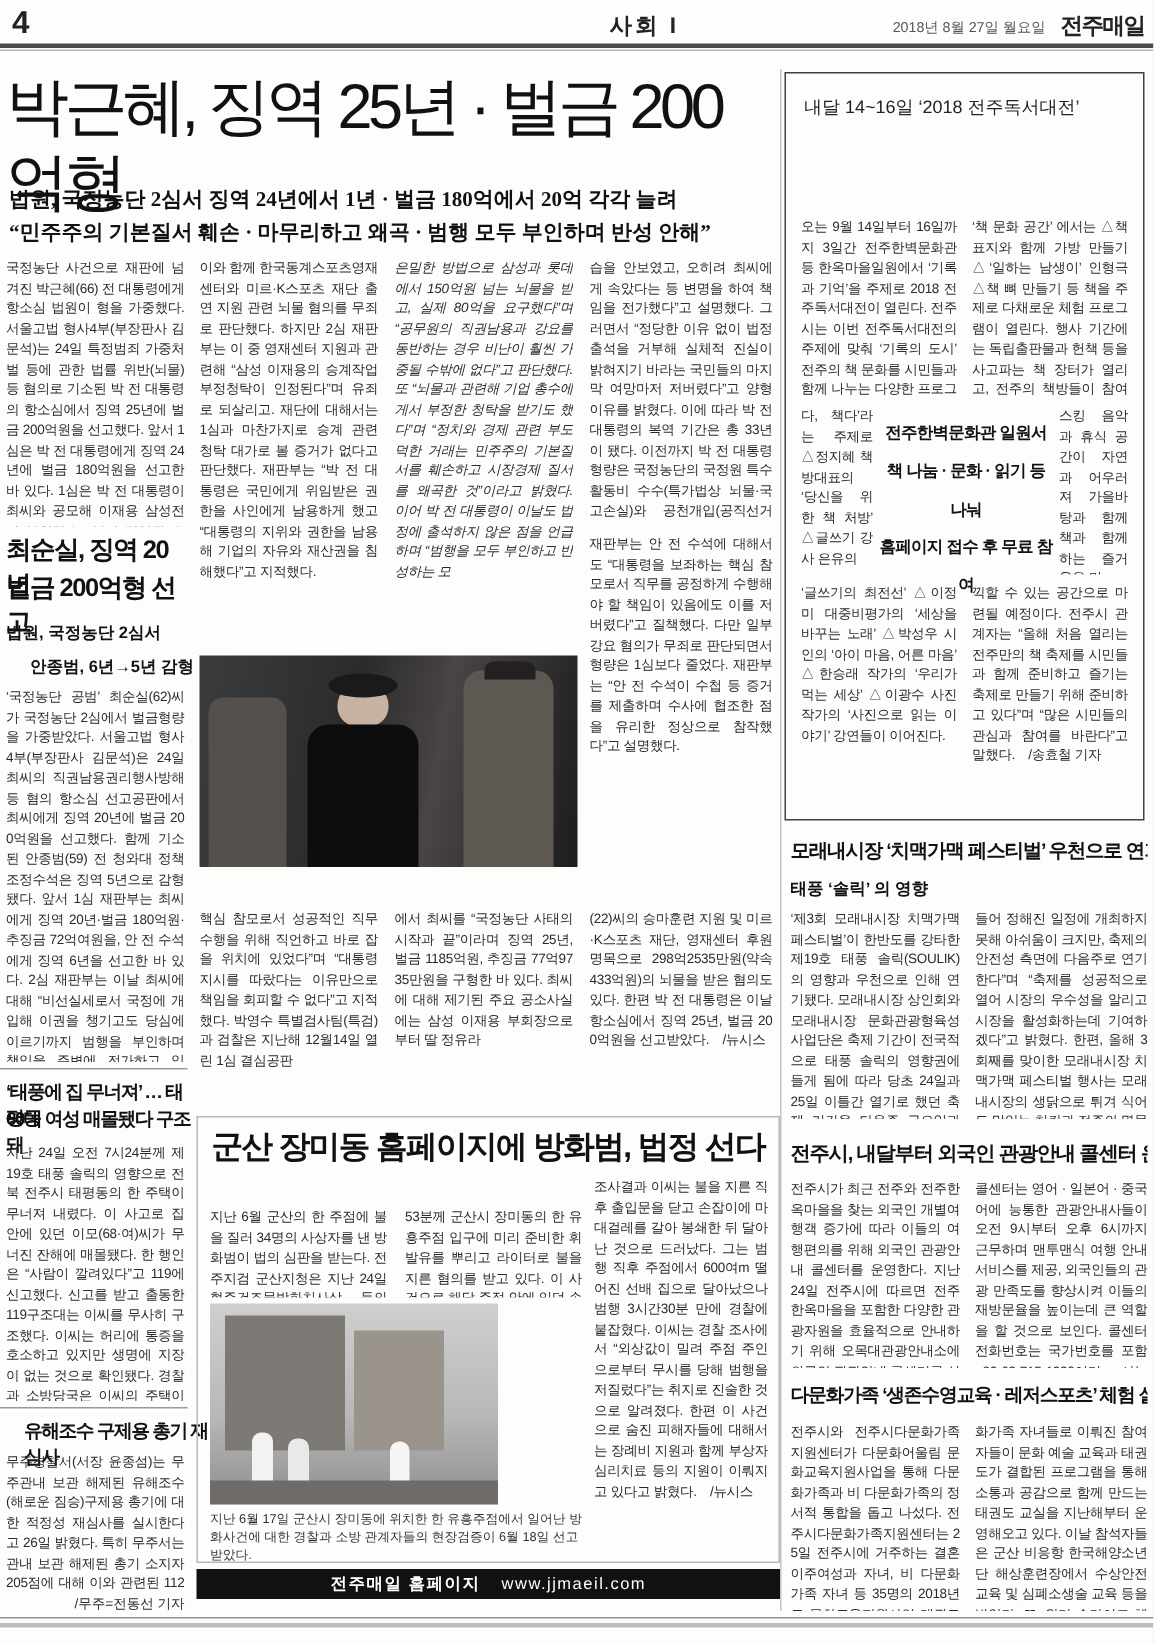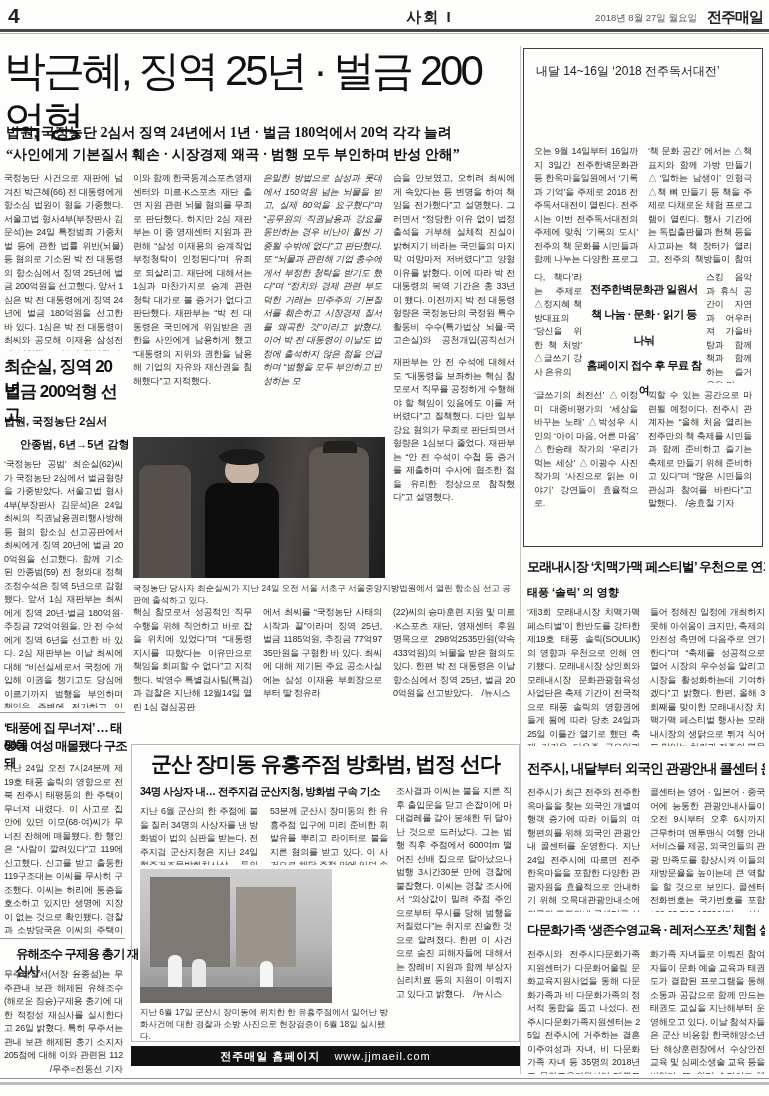--- a/index.html
+++ b/index.html
@@ -21,21 +21,21 @@
 
   <div class="abs" style="left:8px;top:4px;font-size:21px;font-weight:bold;">4</div>
   <div class="abs" style="left:0;top:8px;width:769px;text-align:center;font-size:15px;font-weight:bold;letter-spacing:2px;padding-left:45px;">사회 I</div>
   <div class="abs" style="right:72px;top:12px;font-size:9.5px;color:#555;">2018년 8월 27일 월요일</div>
   <div class="abs" style="right:6px;top:8px;font-size:15px;font-weight:900;letter-spacing:-1px;">전주매일</div>
   <div class="rule" style="left:0;top:29px;width:769px;height:3px;background:#4a4a4a;"></div>
   <div class="rule" style="left:0;top:33px;width:769px;height:1px;background:#b5b5b5;"></div>
 
   <div class="abs hl" style="left:4px;top:46px;width:512px;font-size:42px;line-height:1.2;letter-spacing:-3px;font-weight:400;">박근혜, 징역 25년 · 벌금 200억형</div>
   <div class="abs hl serif" style="left:6px;top:124px;width:510px;font-size:14px;">법원, 국정농단 2심서 징역 24년에서 1년 · 벌금 180억에서 20억 각각 늘려</div>
-  <div class="abs hl serif" style="left:6px;top:146px;width:510px;font-size:14px;">“사인에게 기본질서 훼손 · 시장경제 왜곡 · 범행 모두 부인하며 반성 안해”</div>
+  <div class="abs hl serif" style="left:6px;top:146px;width:510px;font-size:14px;">“민주주의 기본질서 훼손 · 마무리하고 왜곡 · 범행 모두 부인하며 반성 안해”</div>
 
   <div class="col" style="left:4px;top:172px;width:119px;height:179px;">국정농단 사건으로 재판에 넘겨진 박근혜(66) 전 대통령에게 항소심 법원이 형을 가중했다. 서울고법 형사4부(부장판사 김문석)는 24일 특정범죄 가중처벌 등에 관한 법률 위반(뇌물) 등 혐의로 기소된 박 전 대통령의 항소심에서 징역 25년에 벌금 200억원을 선고했다. 앞서 1심은 박 전 대통령에게 징역 24년에 벌금 180억원을 선고한 바 있다. 1심은 박 전 대통령이 최씨와 공모해 이재용 삼성전자 부회장으로부터 경영권 승계 관련 부정한 청탁 대가로 뇌물을 받았다고 인정하지 않았다.</div>
   <div class="col" style="left:133px;top:172px;width:119px;height:258px;">이와 함께 한국동계스포츠영재센터와 미르·K스포츠 재단 출연 지원 관련 뇌물 혐의를 무죄로 판단했다. 하지만 2심 재판부는 이 중 영재센터 지원과 관련해 “삼성 이재용의 승계작업 부정청탁이 인정된다”며 유죄로 되살리고. 재단에 대해서는 1심과 마찬가지로 승계 관련 청탁 대가로 볼 증거가 없다고 판단했다. 재판부는 “박 전 대통령은 국민에게 위임받은 권한을 사인에게 남용하게 했고 “대통령의 지위와 권한을 남용해 기업의 자유와 재산권을 침해했다”고 지적했다.</div>
   <div class="col" style="left:263px;top:172px;width:119px;height:258px;font-style:italic;">은밀한 방법으로 삼성과 롯데에서 150억원 넘는 뇌물을 받고, 실제 80억을 요구했다”며 “공무원의 직권남용과 강요를 동반하는 경우 비난이 훨씬 가중될 수밖에 없다”고 판단했다. 또 “뇌물과 관련해 기업 총수에게서 부정한 청탁을 받기도 했다”며 “정치와 경제 관련 부도덕한 거래는 민주주의 기본질서를 훼손하고 시장경제 질서를 왜곡한 것”이라고 밝혔다. 이어 박 전 대통령이 이날도 법정에 출석하지 않은 점을 언급하며 “범행을 모두 부인하고 반성하는 모</div>
   <div class="col" style="left:393px;top:172px;width:122px;height:176px;">습을 안보였고, 오히려 최씨에게 속았다는 등 변명을 하여 책임을 전가했다”고 설명했다. 그러면서 “정당한 이유 없이 법정 출석을 거부해 실체적 진실이 밝혀지기 바라는 국민들의 마지막 여망마저 저버렸다”고 양형 이유를 밝혔다. 이에 따라 박 전 대통령의 복역 기간은 총 33년이 됐다. 이전까지 박 전 대통령 형량은 국정농단의 국정원 특수활동비 수수(특가법상 뇌물·국고손실)와 공천개입(공직선거법 위반) 위반 혐의 1심에서 나온 각각 징역 6년, 2년을 합해 32년이었다. 박 전 대통령은 이날도 법정에 나오지 않았다. 그는 1심 재판이 진행 중이던 지난해 10월16일 구속기간 연장에 불만을 품고 재판 보이콧을 선언한 후 줄곧 출석하지 않았다.　/뉴시스</div>
 
   <div class="abs hl" style="left:4px;top:356px;width:124px;font-size:17px;line-height:1.35;letter-spacing:-1px;">최순실, 징역 20년</div>
   <div class="abs hl" style="left:4px;top:381px;width:124px;font-size:17px;line-height:1.35;letter-spacing:-1px;">벌금 200억형 선고</div>
   <div class="abs hl" style="left:4px;top:414px;width:124px;font-size:11px;">법원, 국정농단 2심서</div>
   <div class="abs hl" style="left:20px;top:437px;width:124px;font-size:11px;">안종범, 6년→5년 감형</div>
@@ -43,72 +43,70 @@
   <div class="col" style="left:393px;top:356px;width:122px;height:220px;">재판부는 안 전 수석에 대해서도 “대통령을 보좌하는 핵심 참모로서 직무를 공정하게 수행해야 할 책임이 있음에도 이를 저버렸다”고 질책했다. 다만 일부 강요 혐의가 무죄로 판단되면서 형량은 1심보다 줄었다. 재판부는 “안 전 수석이 수첩 등 증거를 제출하며 수사에 협조한 점을 유리한 정상으로 참작했다”고 설명했다.</div>
 
   <div class="abs" style="left:133px;top:437px;width:252px;height:141px;background:linear-gradient(100deg,#3c3c3c,#2b2b2b 40%,#4a4444 62%,#1d1d1d);overflow:hidden;">
     <div class="abs" style="left:92px;top:18px;width:34px;height:30px;background:#c7b3a4;border-radius:50% 50% 45% 45%;"></div>
     <div class="abs" style="left:86px;top:12px;width:46px;height:16px;background:#1a1a1a;border-radius:50%;"></div>
     <div class="abs" style="left:72px;top:46px;width:74px;height:95px;background:#0d0d0d;border-radius:14px 14px 0 0;"></div>
     <div class="abs" style="left:6px;top:28px;width:52px;height:113px;background:#55504c;border-radius:10px 10px 0 0;"></div>
     <div class="abs" style="left:176px;top:10px;width:60px;height:131px;background:#5d5852;border-radius:12px 12px 0 0;"></div>
     <div class="abs" style="left:190px;top:4px;width:34px;height:12px;background:#23211f;border-radius:6px 6px 0 0;"></div>
   </div>
-  <div class="abs" style="left:133px;top:583px;width:382px;font-size:8.5px;color:#333;line-height:1.4;">국정농단 당사자 최순실씨가 지난 24일 오전 서울 서초구 서울중앙지방법원에서 열린 항소심 선고 공판에 출석하고 있다.</div>
 
   <div class="col" style="left:133px;top:606px;width:119px;height:132px;">핵심 참모로서 성공적인 직무수행을 위해 직언하고 바로 잡을 위치에 있었다”며 “대통령 지시를 따랐다는 이유만으로 책임을 회피할 수 없다”고 지적했다. 박영수 특별검사팀(특검)과 검찰은 지난해 12월14일 열린 1심 결심공판</div>
   <div class="col" style="left:263px;top:606px;width:119px;height:132px;">에서 최씨를 “국정농단 사태의 시작과 끝”이라며 징역 25년, 벌금 1185억원, 추징금 77억9735만원을 구형한 바 있다. 최씨에 대해 제기된 주요 공소사실에는 삼성 이재용 부회장으로부터 딸 정유라</div>
   <div class="col" style="left:393px;top:606px;width:122px;height:132px;">(22)씨의 승마훈련 지원 및 미르·K스포츠 재단, 영재센터 후원 명목으로 298억2535만원(약속 433억원)의 뇌물을 받은 혐의도 있다. 한편 박 전 대통령은 이날 항소심에서 징역 25년, 벌금 200억원을 선고받았다.　/뉴시스</div>
 
   <div class="rule" style="left:0;top:712px;width:125px;height:1px;"></div>
   <div class="abs hl" style="left:4px;top:720px;width:124px;font-size:12.5px;letter-spacing:-1px;">‘태풍에 집 무너져’ … 태평동</div>
   <div class="abs hl" style="left:4px;top:738px;width:124px;font-size:12.5px;letter-spacing:-1px;">60대 여성 매몰됐다 구조돼</div>
   <div class="col" style="left:4px;top:762px;width:119px;height:172px;">지난 24일 오전 7시24분께 제 19호 태풍 솔릭의 영향으로 전북 전주시 태평동의 한 주택이 무너져 내렸다. 이 사고로 집 안에 있던 이모(68·여)씨가 무너진 잔해에 매몰됐다. 한 행인은 “사람이 깔려있다”고 119에 신고했다. 신고를 받고 출동한 119구조대는 이씨를 무사히 구조했다. 이씨는 허리에 통증을 호소하고 있지만 생명에 지장이 없는 것으로 확인됐다. 경찰과 소방당국은 이씨의 주택이 일부 부서진 상황에 태풍이 몰고온 비와 바람에 집이 무너진 것으로 보고 있다.　/뉴시스</div>
 
   <div class="rule" style="left:0;top:938px;width:125px;height:1px;"></div>
   <div class="abs hl" style="left:16px;top:946px;width:124px;font-size:12.5px;letter-spacing:-1px;">유해조수 구제용 총기 재심사</div>
   <div class="col" style="left:4px;top:968px;width:119px;height:96px;">무주경찰서(서장 윤종섬)는 무주관내 보관 해제된 유해조수(해로운 짐승)구제용 총기에 대한 적정성 재심사를 실시한다고 26일 밝혔다. 특히 무주서는 관내 보관 해제된 총기 소지자 205점에 대해 이와 관련된 112신고, 고소·고발·진정 등 유무를 확인하고 포획 허가지역을 현장 점검해 총기를 활용한 포획 필요성 여부를 재심사할 계획이다.</div>
   <div class="abs byline" style="left:4px;top:1063px;width:119px;">/무주=전동선 기자</div>
 
   <div class="abs" style="left:131px;top:744px;width:387px;height:296px;border:1px solid #b8b8b8;">
-    <div class="abs hl" style="left:0;top:5px;width:387px;text-align:center;font-size:21px;letter-spacing:-1px;">군산 장미동 유흥주점 방화범, 법정 선다</div>
-    <div class="abs hl nowrap" style="left:8px;top:40px;width:250px;font-size:10.5px;letter-spacing:-0.5px;">34명 사상자 내… 전주지검 군산지청, 방화범 구속 기소</div>
+    <div class="abs hl" style="left:0;top:5px;width:387px;text-align:center;font-size:21px;letter-spacing:-1px;">군산 장미동 홈페이지에 방화범, 법정 선다</div>
     <div class="col" style="left:8px;top:60px;width:118px;height:60px;">지난 6월 군산의 한 주점에 불을 질러 34명의 사상자를 낸 방화범이 법의 심판을 받는다. 전주지검 군산지청은 지난 24일 현주건조물방화치사상 등의 혐의로 이모(55)씨를 구속기소했다고 밝혔다. 이씨는 지난 6월 17일 오후 9시</div>
     <div class="col" style="left:138px;top:60px;width:118px;height:60px;">53분께 군산시 장미동의 한 유흥주점 입구에 미리 준비한 휘발유를 뿌리고 라이터로 불을 지른 혐의를 받고 있다. 이 사건으로 해당 주점 안에 있던 손님 중 5명이 일산화탄소 중독 등으로 숨지고 29명이 부상을 입는 등 34명의 사상자가 발생했다.</div>
     <div class="col" style="left:264px;top:40px;width:116px;height:218px;">조사결과 이씨는 불을 지른 직후 출입문을 닫고 손잡이에 마대걸레를 갈아 봉쇄한 뒤 달아난 것으로 드러났다. 그는 범행 직후 주점에서 600여m 떨어진 선배 집으로 달아났으나 범행 3시간30분 만에 경찰에 붙잡혔다. 이씨는 경찰 조사에서 “외상값이 밀려 주점 주인으로부터 무시를 당해 범행을 저질렀다”는 취지로 진술한 것으로 알려졌다. 한편 이 사건으로 숨진 피해자들에 대해서는 장례비 지원과 함께 부상자 심리치료 등의 지원이 이뤄지고 있다고 밝혔다.　/뉴시스</div>
     <div class="abs" style="left:8px;top:124px;width:192px;height:134px;background:linear-gradient(180deg,#cfcfcf,#b8b8b8 55%,#8f8f8f);overflow:hidden;">
       <div class="abs" style="left:10px;top:8px;width:80px;height:90px;background:#7d7a76;"></div>
       <div class="abs" style="left:96px;top:18px;width:60px;height:80px;background:#9b948c;"></div>
       <div class="abs" style="left:28px;top:86px;width:14px;height:40px;background:#f2f2f2;border-radius:6px 6px 0 0;"></div>
       <div class="abs" style="left:52px;top:90px;width:14px;height:38px;background:#e9e9e9;border-radius:6px 6px 0 0;"></div>
       <div class="abs" style="left:120px;top:92px;width:13px;height:36px;background:#f5f5f5;border-radius:6px 6px 0 0;"></div>
       <div class="abs" style="left:0;top:118px;width:192px;height:16px;background:#6e6b68;"></div>
     </div>
-    <div class="abs" style="left:8px;top:262px;width:250px;font-size:8.5px;color:#333;line-height:1.4;">지난 6월 17일 군산시 장미동에 위치한 한 유흥주점에서 일어난 방화사건에 대한 경찰과 소방 사진으로 현장검증이 6월 18일 실시됐다.</div>
+    <div class="abs" style="left:8px;top:262px;width:250px;font-size:8.5px;color:#333;line-height:1.4;">지난 6월 17일 군산시 장미동에 위치한 한 유흥주점에서 일어난 방화사건에 대한 경찰과 소방 관계자들의 현장검증이 6월 18일 선고받았다.</div>
   </div>
 
   <div class="abs" style="left:131px;top:1046px;width:389px;height:20px;background:#111111;color:#fff;text-align:center;line-height:20px;font-size:11px;font-weight:bold;letter-spacing:1px;">
     <span>전주매일 홈페이지</span>
     <span style="margin-left:10px;font-weight:normal;">www.jjmaeil.com</span>
   </div>
 
   <div class="rule" style="left:520px;top:46px;width:1px;height:1028px;background:#c4c4c4;"></div>
 
   <div class="abs" style="left:523px;top:48px;width:238px;height:497px;border:1px solid #404040;">
     <div class="abs" style="left:12px;top:14px;width:214px;font-size:12px;color:#222;">내달 14~16일 ‘2018 전주독서대전’</div>
     <div class="col" style="left:10px;top:96px;width:104px;height:122px;">오는 9월 14일부터 16일까지 3일간 전주한벽문화관 등 한옥마을일원에서 ‘기록과 기억’을 주제로 2018 전주독서대전이 열린다. 전주시는 이번 전주독서대전의 주제에 맞춰 ‘기록의 도시’ 전주의 책 문화를 시민들과 함께 나누는 다양한 프로그램을 준비했다고 26일 밝혔다. 전시공간에는 완판본 목판 등 기록의 역사를 살펴볼 수 있는 ‘책의 문화’ 전시와 ‘작고문학인전’ 등이 마련된다.</div>
     <div class="col" style="left:124px;top:96px;width:104px;height:122px;">‘책 문화 공간’ 에서는 △책표지와 함께 가방 만들기 △‘일하는 남생이’ 인형극 △책 뼈 만들기 등 책을 주제로 다채로운 체험 프로그램이 열린다. 행사 기간에는 독립출판물과 헌책 등을 사고파는 책 장터가 열리고, 전주의 책방들이 참여하는 서가도 꾸며져 시민들이 자유롭게 책을 고르고 읽을 수 있다.</div>
     <div class="col" style="left:10px;top:222px;width:48px;height:112px;">다, 책다’라는 주제로 △정지혜 책방대표의 ‘당신을 위한 책 처방’ △글쓰기 강사 은유의</div>
     <div class="abs hl" style="left:62px;top:228px;width:116px;text-align:center;font-size:11px;line-height:2.3;letter-spacing:-0.5px;">
       <div>전주한벽문화관 일원서</div>
       <div>책 나눔 · 문화 · 읽기 등 나눠</div>
       <div>홈페이지 접수 후 무료 참여</div>
     </div>
     <div class="col" style="left:182px;top:222px;width:46px;height:112px;">스킹 음악과 휴식 공간이 자연과 어우러져 가을바탕과 함께 책과 함께하는 즐거움을 만</div>
-    <div class="col" style="left:10px;top:340px;width:104px;height:148px;">‘글쓰기의 최전선’ △이정미 대중비평가의 ‘세상을 바꾸는 노래’ △박성우 시인의 ‘아이 마음, 어른 마음’ △한승래 작가의 ‘우리가 먹는 세상’ △이광수 사진작가의 ‘사진으로 읽는 이야기’ 강연들이 효율적으로.</div>
+    <div class="col" style="left:10px;top:340px;width:104px;height:148px;">‘글쓰기의 최전선’ △이정미 대중비평가의 ‘세상을 바꾸는 노래’ △박성우 시인의 ‘아이 마음, 어른 마음’ △한승래 작가의 ‘우리가 먹는 세상’ △이광수 사진작가의 ‘사진으로 읽는 이야기’ 강연들이 이어진다.</div>
     <div class="col" style="left:124px;top:340px;width:104px;height:148px;">끽할 수 있는 공간으로 마련될 예정이다. 전주시 관계자는 “올해 처음 열리는 전주만의 책 축제를 시민들과 함께 준비하고 즐기는 축제로 만들기 위해 준비하고 있다”며 “많은 시민들의 관심과 참여를 바란다”고 말했다.　/송효철 기자</div>
   </div>
 
   <div class="abs hl nowrap" style="left:527px;top:558px;width:238px;font-size:13px;letter-spacing:-0.8px;">모래내시장 ‘치맥가맥 페스티벌’ 우천으로 연기</div>
   <div class="abs hl" style="left:527px;top:585px;width:238px;font-size:11px;">태풍 ‘솔릭’ 의 영향</div>
   <div class="col" style="left:527px;top:606px;width:113px;height:140px;">‘제3회 모래내시장 치맥가맥 페스티벌’이 한반도를 강타한 제19호 태풍 솔릭(SOULIK)의 영향과 우천으로 인해 연기됐다. 모래내시장 상인회와 모래내시장 문화관광형육성사업단은 축제 기간이 전국적으로 태풍 솔릭의 영향권에 들게 됨에 따라 당초 24일과 25일 이틀간 열기로 했던 축제 기간을 다음주 금요일과 토요일(오는31일＆1일)로 연기한다고 밝혔다. 이한열 모래내시장 상인회장은 “이번 축제는 뜻하지 않은 태풍의 영향권에</div>
   <div class="col" style="left:650px;top:606px;width:115px;height:140px;">들어 정해진 일정에 개최하지 못해 아쉬움이 크지만, 축제의 안전성 측면에 다음주로 연기한다”며 “축제를 성공적으로 열어 시장의 우수성을 알리고 시장을 활성화하는데 기여하겠다”고 밝혔다. 한편, 올해 3회째를 맞이한 모래내시장 치맥가맥 페스티벌 행사는 모래내시장의 생닭으로 튀겨 식어도 맛있는 치킨과 전주의 명물인 가게맥주를 모티브로 4~50대들에게 시장의 추억을 되살리고 시장 상인들과 고객들이 함께 어울리고 소통할 수 있는 축제의 장으로 기획됐다.　/송효철 기자</div>
 
   <div class="abs hl nowrap" style="left:527px;top:760px;width:238px;font-size:13.5px;letter-spacing:-0.8px;">전주시, 내달부터 외국인 관광안내 콜센터 운영</div>
   <div class="col" style="left:527px;top:786px;width:113px;height:126px;">전주시가 최근 전주와 전주한옥마을을 찾는 외국인 개별여행객 증가에 따라 이들의 여행편의를 위해 외국인 관광안내 콜센터를 운영한다. 지난 24일 전주시에 따르면 전주한옥마을을 포함한 다양한 관광자원을 효율적으로 안내하기 위해 오목대관광안내소에 외국인 관광안내 콜센터를 설치하고 이들을 대상으로 맞춤형 관광안내서비스를 제공한다고 밝혔다. 시는 이를 위해 이달 말까지 콜센터 설치를 마무리하고, 오는 9월 개통할 계획이다.</div>

